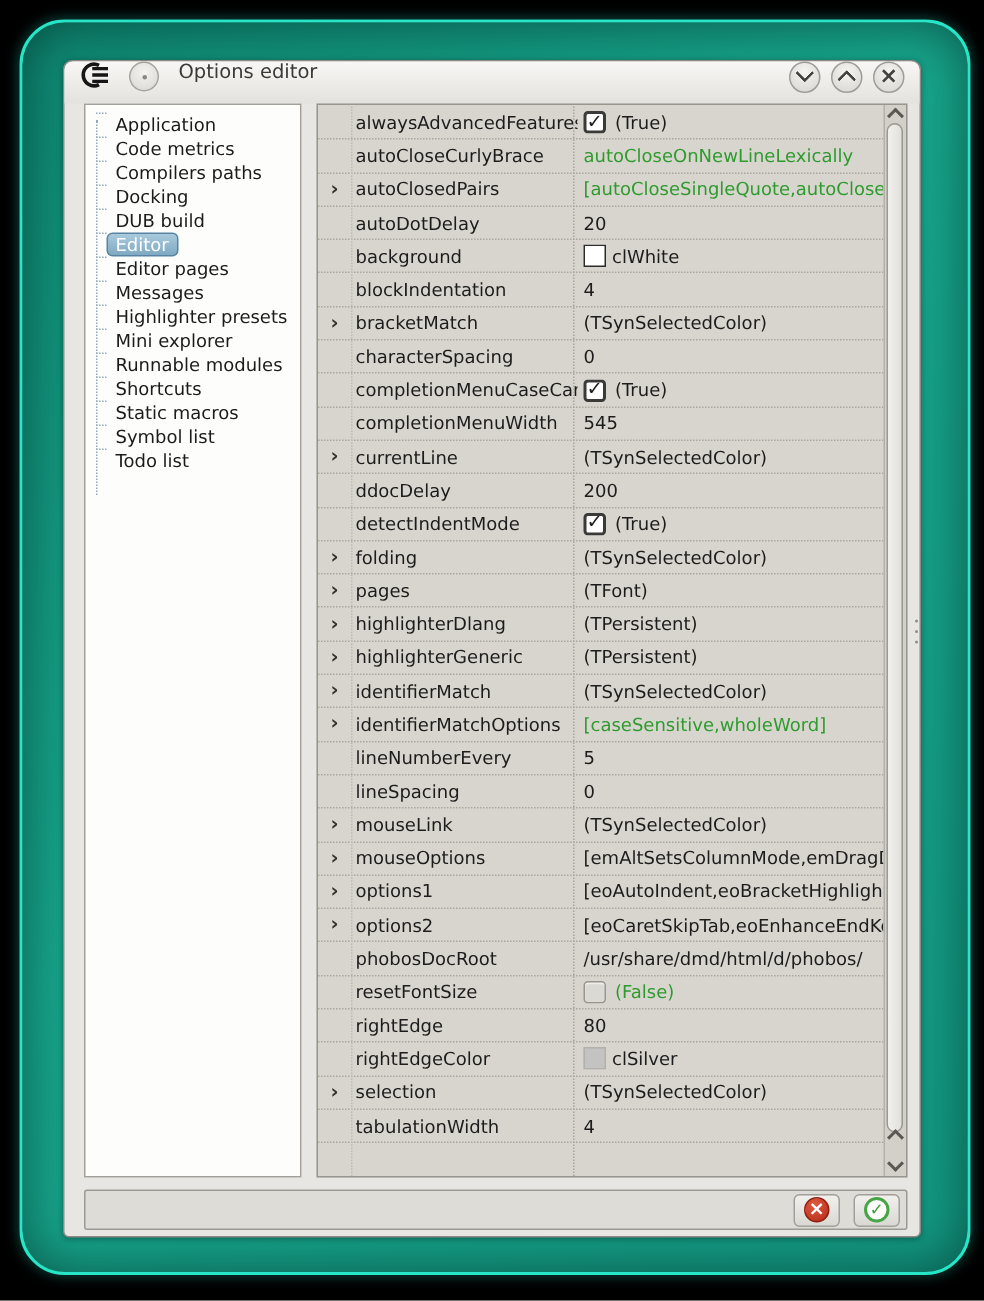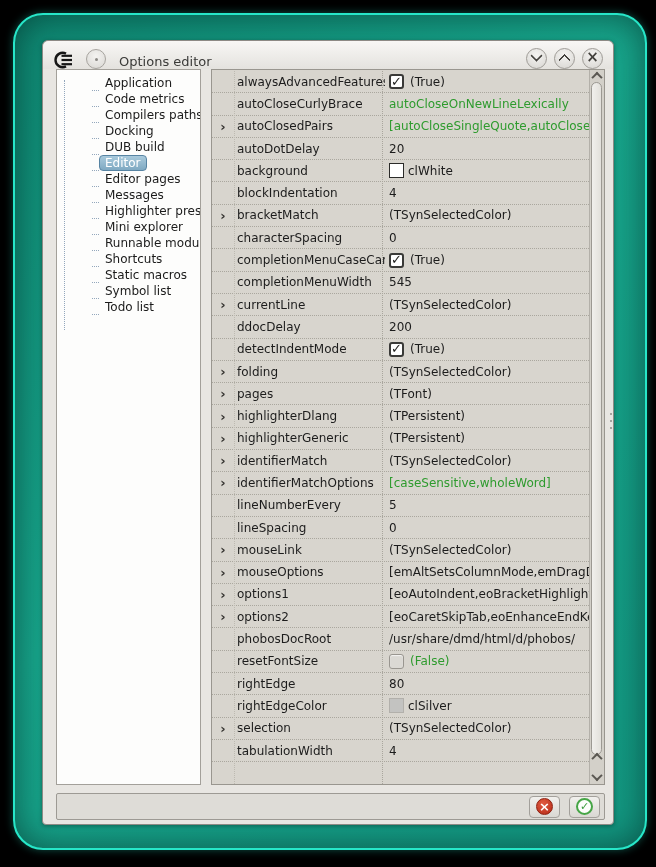--- a/index.html
+++ b/index.html
@@ -16,21 +16,21 @@
     box-shadow:inset 0 0 34px rgba(0,30,26,.55), 0 0 9px rgba(40,230,200,.35);
   }
   
   .window{
     position:absolute;left:42px;top:40px;width:572px;height:785px;box-sizing:border-box;
     background:#e8e6e2;border:1px solid #8d8a85;border-radius:6px 6px 4px 4px;
     box-shadow:0 1px 4px rgba(0,0,0,.35);
   }
   
   .titlebar{
-    position:absolute;left:0;top:0;right:0;height:28px;display:flex;align-items:flex-end;
+    position:absolute;left:0;top:0;right:0;height:28px;display:flex;align-items:flex-start;
     padding:0 10px;box-sizing:border-box;border-radius:6px 6px 0 0;
     background:linear-gradient(#f8f7f5,#e4e2de);
   }
   .app-icon{width:20px;height:18px;flex:0 0 auto;}
   .menu-btn{
     width:20px;height:20px;border-radius:50%;margin-left:13px;flex:0 0 auto;
     background:radial-gradient(circle at 50% 35%,#f4f3f1,#d9d7d3);
     border:1px solid #a7a49f;box-sizing:border-box;position:relative;cursor:pointer;
   }
   .menu-btn::after{content:'';position:absolute;left:8px;top:8px;width:3px;height:3px;border-radius:50%;background:#8a8884;}
@@ -46,21 +46,21 @@
   .chev.up{transform:rotate(45deg) translate(1px,1px);}
   .chev.down{transform:rotate(225deg) translate(2px,2px);}
   .xglyph{font-size:15px;font-weight:bold;color:#44423e;line-height:1;margin-top:-2px;}
   
   .tree{
     position:absolute;left:13px;top:28px;width:145px;height:716px;box-sizing:border-box;
     background:#fdfdfc;border:1px solid #a3a09a;overflow:hidden;
   }
   .tree-inner{position:relative;padding-top:5px;}
   .tree-inner::before{content:'';position:absolute;left:7px;top:10px;height:250px;border-left:1px dotted #93a7bc;}
-  .titem{height:16px;display:flex;align-items:flex-end;cursor:pointer;position:relative;margin-left:28px;}
+  .titem{height:16px;display:flex;align-items:flex-start;cursor:pointer;position:relative;}
   .stub{width:7px;border-top:1px dotted #93a7bc;margin-left:7px;flex:0 0 auto;}
   .tlabel{
     font-size:12px;color:#1b1b1b;padding:0 5px;border:1px solid transparent;border-radius:4px;
     line-height:14px;white-space:nowrap;
   }
   .titem.selected .tlabel{
     background:linear-gradient(#a9cadc,#7fa9c2);border-color:#5784a3;color:#ffffff;
   }
   
   .gridwrap{

